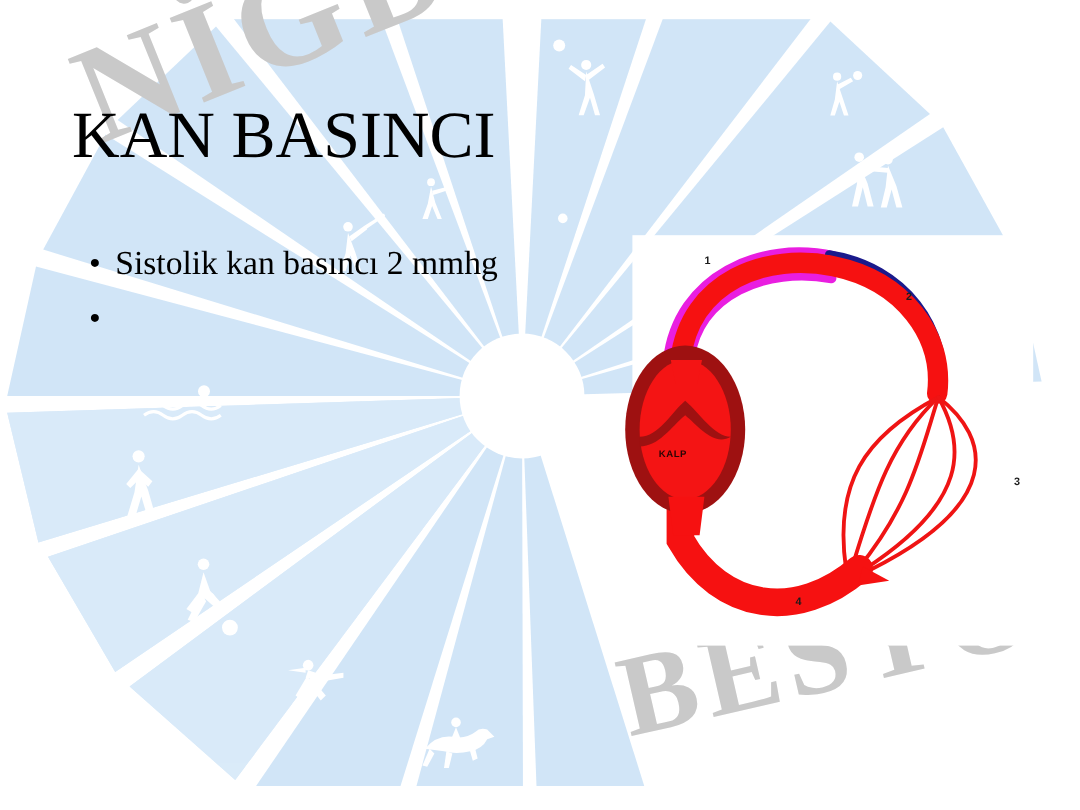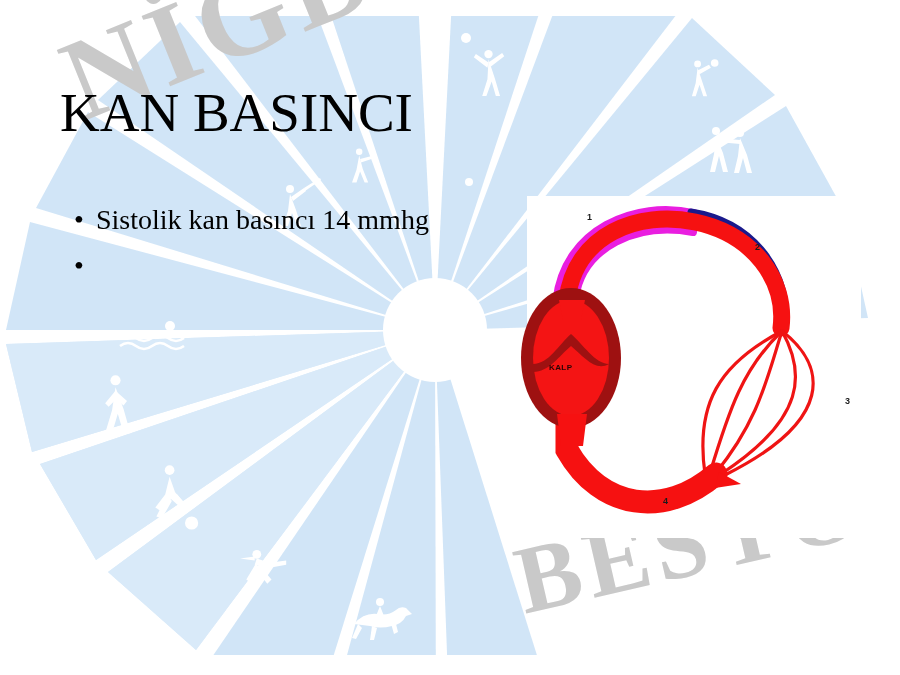--- a/index.html
+++ b/index.html
@@ -231,21 +231,21 @@
 
     <div class="wm-text wm-nigde">NİĞDE</div>
     <div class="wm-text wm-besyo">BESYO</div>
   </div>
 
   <div class="title">KAN BASINCI</div>
 
   <div class="bullets">
     <div class="bullet-row">
       <div class="bullet-dot">•</div>
-      <div class="bullet-text">Sistolik kan basıncı 14 mmhg</div>
+      <div class="bullet-text">Sistolik kan basıncı 2 mmhg</div>
     </div>
     <div class="bullet-row">
       <div class="bullet-dot">•</div>
     </div>
   </div>
 
   <div class="picture">
     <div class="canvas">
       <svg width="360" height="360" viewBox="0 0 360 360">
 
@@ -274,21 +274,21 @@
           <path d="M28,176 C44,176 54,156 66,146 C78,156 90,176 104,176
                    C90,184 78,168 66,158 C54,168 44,184 28,184 Z" fill="#9e1111"></path>
 
           <path d="M54,112 L80,112 L76,132 L58,132 Z" fill="#f41414"></path>
 
           <path d="M52,226 L82,226 L78,258 L56,258 Z" fill="#f61111"></path>
         </g>
       </svg>
 
       
-      <div class="heart-label" style="left:44px;top:175px;">KALP</div>
+      <div class="heart-label" style="left:44px;top:186px;">KALP</div>
 
       
       <div class="diagram-label" style="left:82px;top:24px;">1</div>
       <div class="diagram-label" style="left:250px;top:54px;">2</div>
       <div class="diagram-label" style="left:340px;top:208px;">3</div>
       <div class="diagram-label" style="left:158px;top:308px;">4</div>
     </div>
   </div>
 
 </div>

